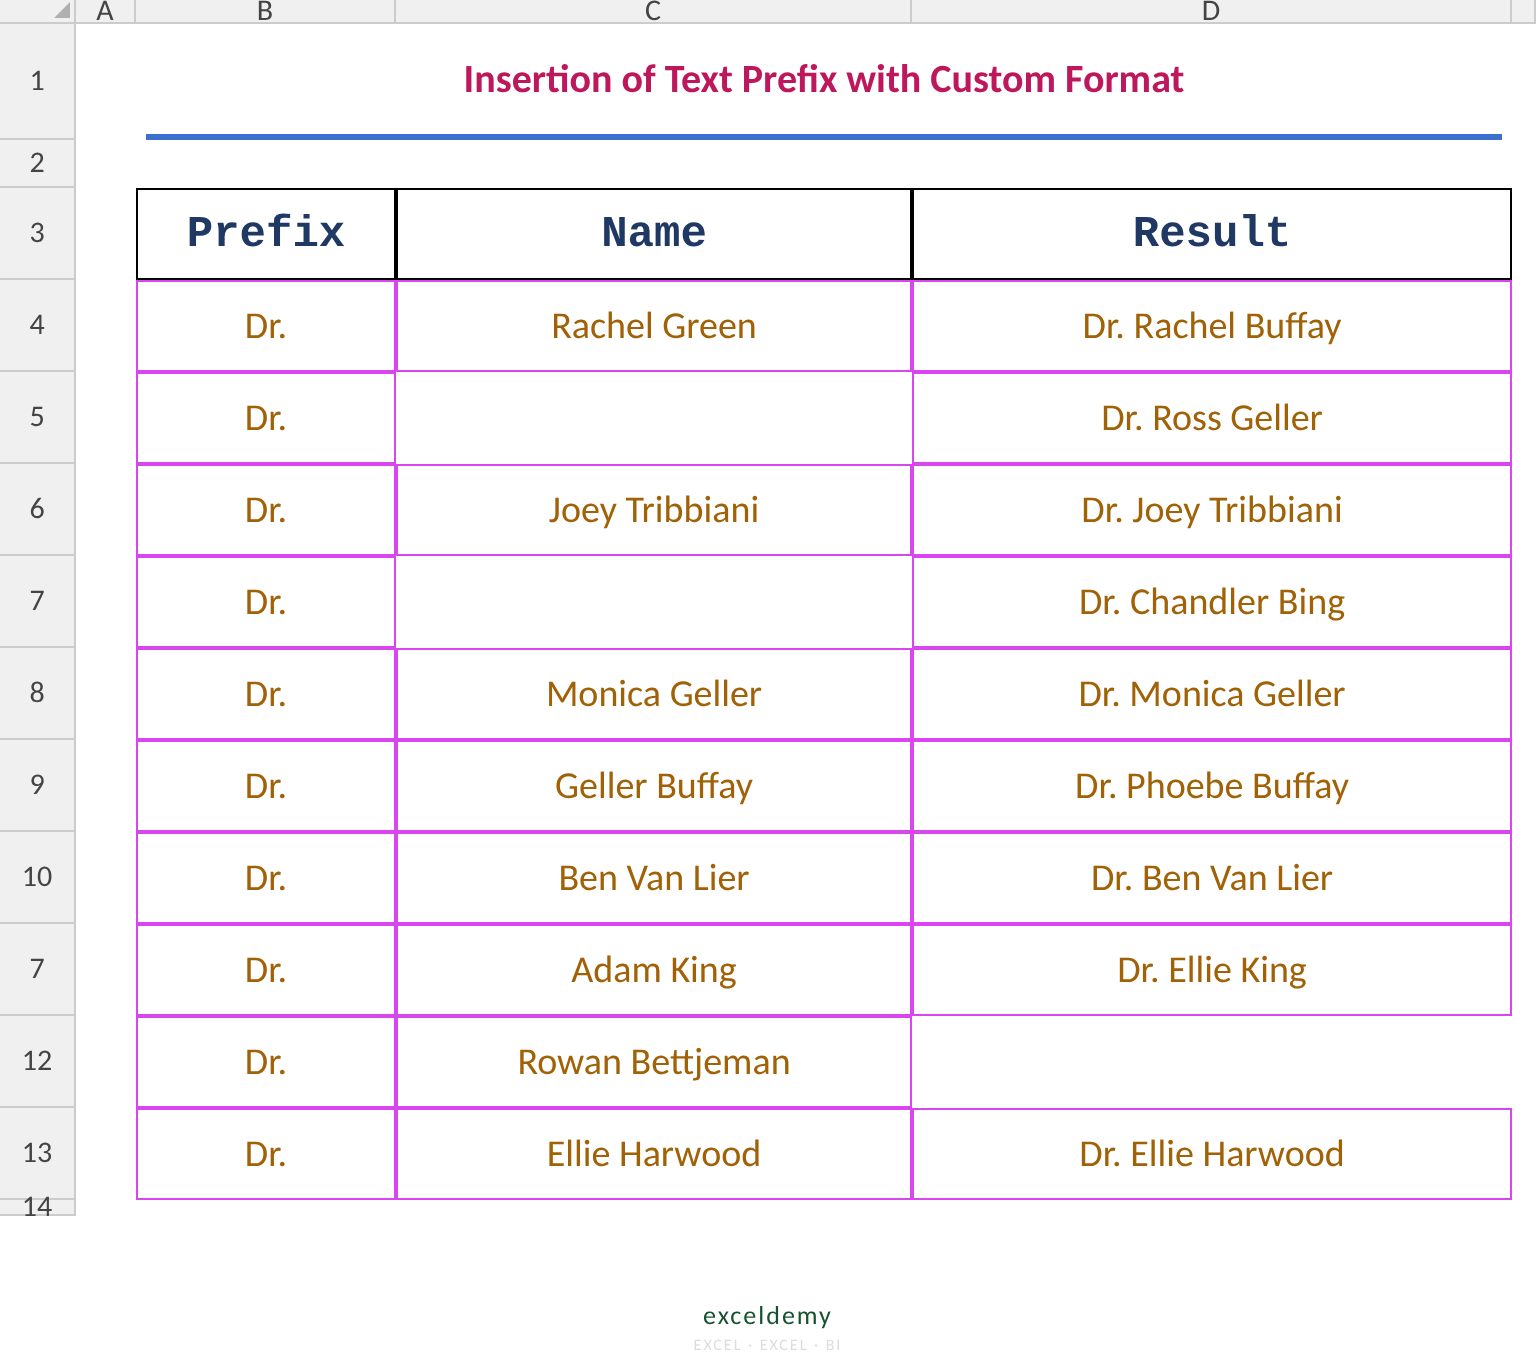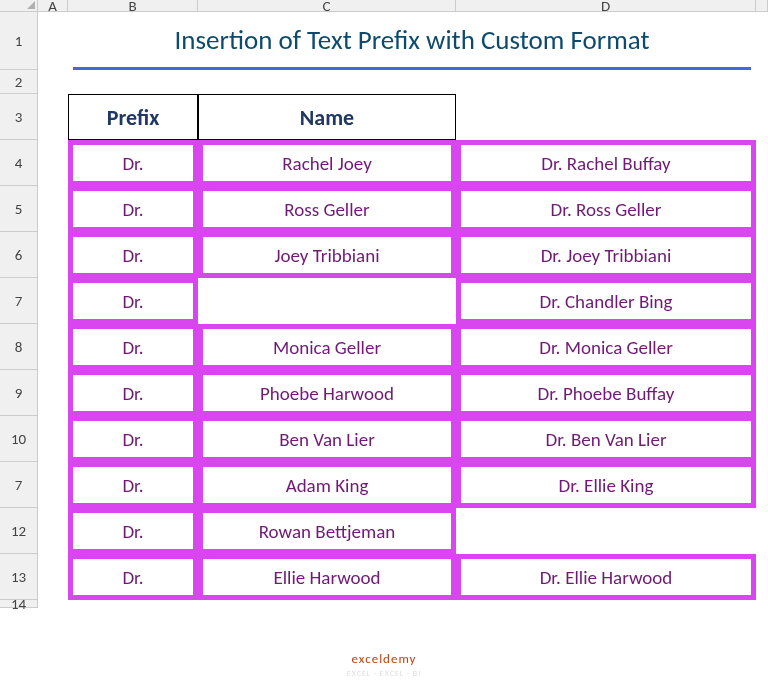--- a/index.html
+++ b/index.html
@@ -58,41 +58,42 @@
       justify-content: center;
       font-size: 15px;
       color: #444;
     }
     .title-cell {
       grid-column: 3 / 6;
       grid-row: 2;
       display: flex;
       align-items: center;
       justify-content: center;
-      font-size: 27px;
-      font-weight: normal;
-      color: #0c4a6e;
+      font-size: 20px;
+      font-weight: bold;
+      color: #be185d;
       border-bottom: 3px solid #3b6fd0;
       margin: 0 5px;
     }
     .table-header {
       background: #fff;
       border: 1.5px solid #000;
       font-size: 22px;
       font-weight: bold;
       color: #1f3864;
       display: flex;
       align-items: center;
       justify-content: center;
+      font-family: Liberation Mono, monospace;
     }
     .table-cell {
       background: #fff;
-      border: 5px solid #d946ef;
+      border: 1px solid #d946ef;
       font-size: 19px;
-      color: #701a75;
+      color: #a16207;
       display: flex;
       align-items: center;
       justify-content: center;
     }
     .bh { grid-row: 4; }
     .r1 { grid-row: 5; }
     .r2 { grid-row: 6; }
     .r3 { grid-row: 7; }
     .r4 { grid-row: 8; }
     .r5 { grid-row: 9; }
@@ -103,21 +104,21 @@
     .r10 { grid-row: 14; }
     .cb { grid-column: 3; }
     .cc { grid-column: 4; }
     .cd { grid-column: 5; }
     .watermark {
       position: absolute;
       bottom: 20px;
       left: 50%;
       transform: translateX(-50%);
       font-size: 13px;
-      color: #c2410c;
+      color: #14532d;
       letter-spacing: 1px;
       pointer-events: none;
     }
     .watermark-sub {
       position: absolute;
       bottom: 8px;
       left: 50%;
       transform: translateX(-50%);
       font-size: 8px;
       color: #ddd;
@@ -150,42 +151,42 @@
   <div class="row-header" style="grid-column:1;grid-row:11">10</div>
   <div class="row-header" style="grid-column:1;grid-row:12">7</div>
   <div class="row-header" style="grid-column:1;grid-row:13">12</div>
   <div class="row-header" style="grid-column:1;grid-row:14">13</div>
   <div class="row-header" style="grid-column:1;grid-row:15">14</div>
 
   <div class="title-cell">Insertion of Text Prefix with Custom Format</div>
 
   <div class="table-header bh cb">Prefix</div>
   <div class="table-header bh cc">Name</div>
+  <div class="table-header bh cd">Result</div>
 
   <div class="table-cell r1 cb">Dr.</div>
-  <div class="table-cell r1 cc">Rachel Joey</div>
+  <div class="table-cell r1 cc">Rachel Green</div>
   <div class="table-cell r1 cd">Dr. Rachel Buffay</div>
 
   <div class="table-cell r2 cb">Dr.</div>
-  <div class="table-cell r2 cc">Ross Geller</div>
   <div class="table-cell r2 cd">Dr. Ross Geller</div>
 
   <div class="table-cell r3 cb">Dr.</div>
   <div class="table-cell r3 cc">Joey Tribbiani</div>
   <div class="table-cell r3 cd">Dr. Joey Tribbiani</div>
 
   <div class="table-cell r4 cb">Dr.</div>
   <div class="table-cell r4 cd">Dr. Chandler Bing</div>
 
   <div class="table-cell r5 cb">Dr.</div>
   <div class="table-cell r5 cc">Monica Geller</div>
   <div class="table-cell r5 cd">Dr. Monica Geller</div>
 
   <div class="table-cell r6 cb">Dr.</div>
-  <div class="table-cell r6 cc">Phoebe Harwood</div>
+  <div class="table-cell r6 cc">Geller Buffay</div>
   <div class="table-cell r6 cd">Dr. Phoebe Buffay</div>
 
   <div class="table-cell r7 cb">Dr.</div>
   <div class="table-cell r7 cd">Dr. Ben Van Lier</div>
   <div class="table-cell r7 cc">Ben Van Lier</div>
 
   <div class="table-cell r8 cb">Dr.</div>
   <div class="table-cell r8 cc">Adam King</div>
   <div class="table-cell r8 cd">Dr. Ellie King</div>
 

